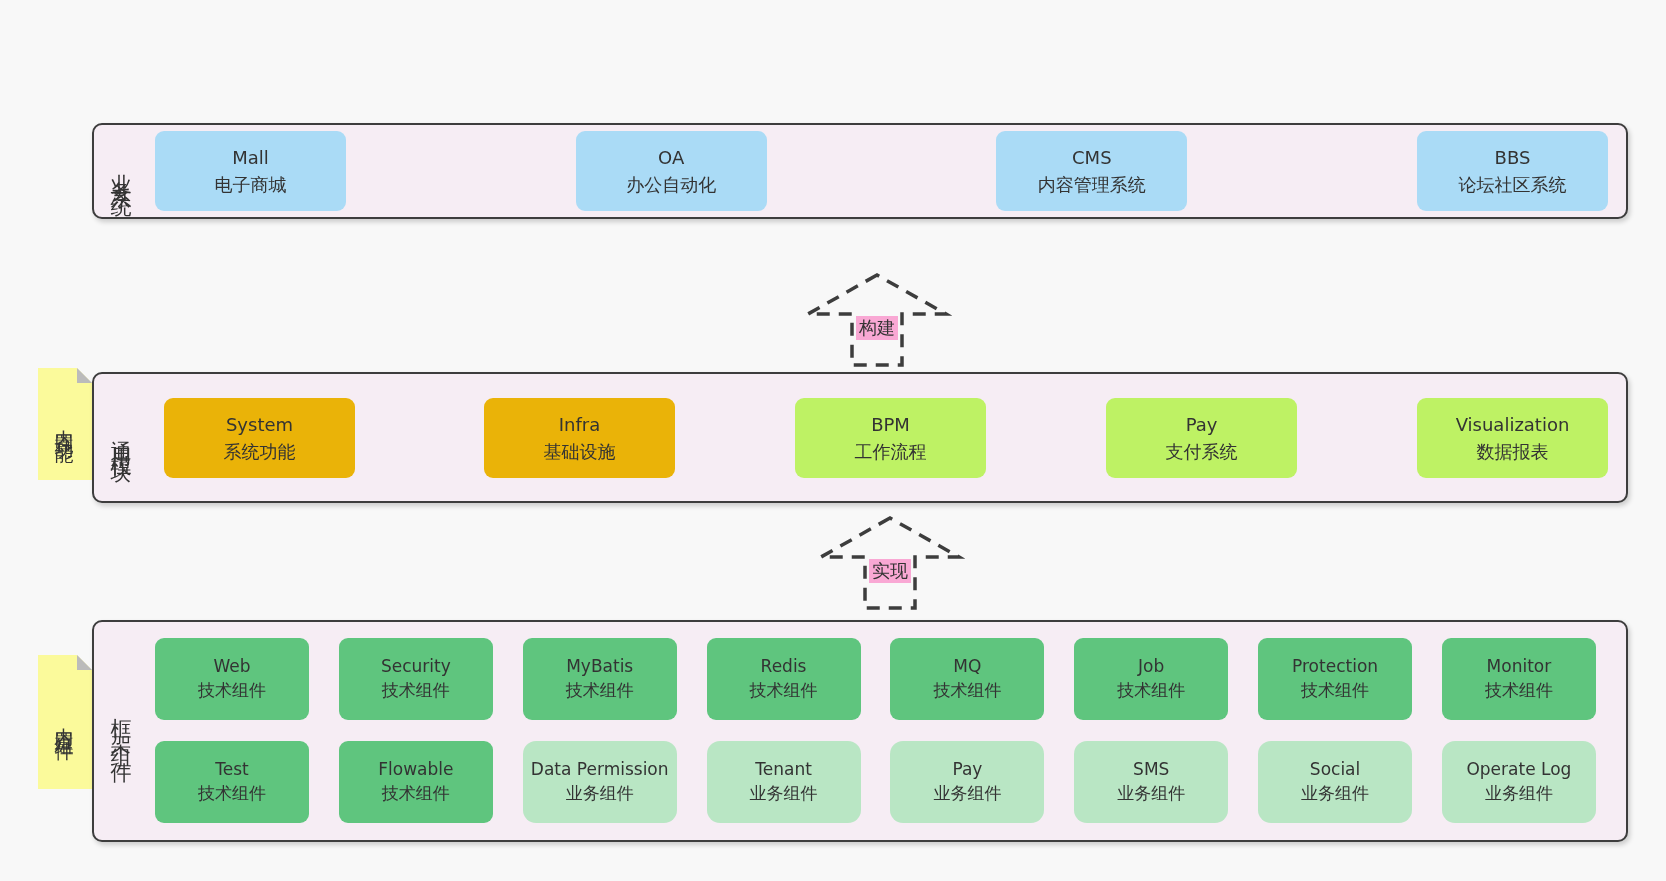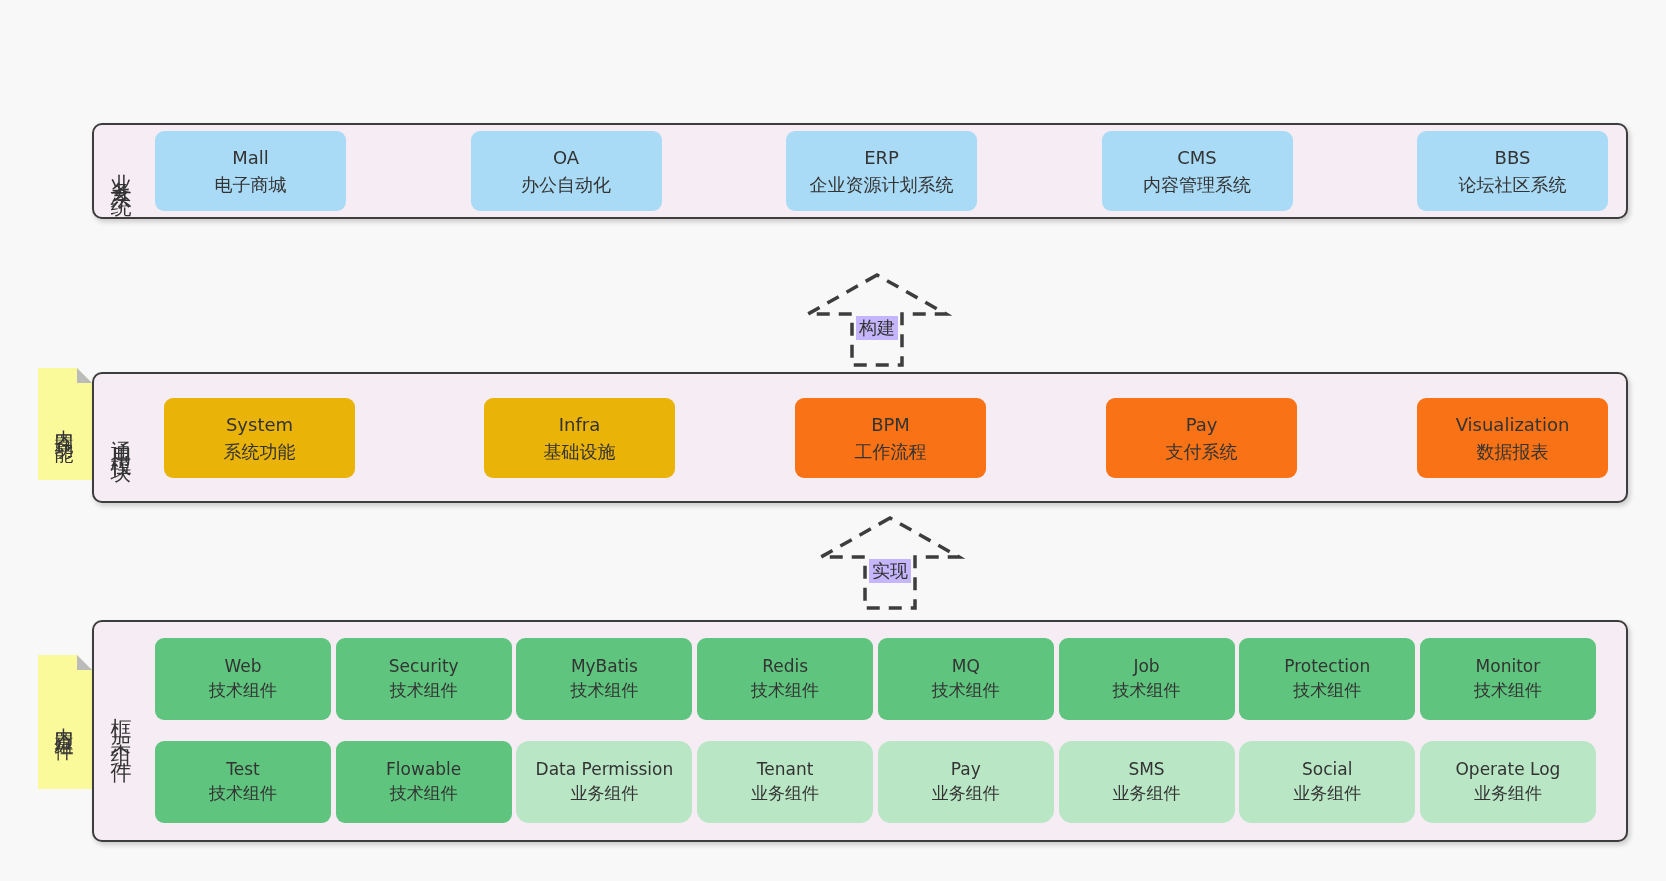--- a/index.html
+++ b/index.html
@@ -41,30 +41,30 @@
     display:flex;align-items:center;justify-content:space-between;
   }
   .box{
     box-sizing:border-box;
     display:flex;flex-direction:column;align-items:center;justify-content:center;
     border-radius:9px;text-align:center;
     width:191px;height:80px;font-size:18px;line-height:1.5;
   }
   .box.blue{background:#aadbf6;}
   .box.red{background:#eab308;margin-left:9px;}
-  .box.pink{background:#f97316;text-align:right;}
+  .box.pink{background:#bef264;text-align:right;}
   .box.green{background:#5fc57e;}
   .box.lgreen{background:#b9e6c4;border-radius:13px;}
 
   .rows{
     position:absolute;left:61px;right:30px;top:16px;bottom:17px;
     display:flex;flex-direction:column;justify-content:space-between;
   }
   .row{display:flex;justify-content:space-between;}
-  #layer-framework .box{width:176px;height:82px;font-size:17px;line-height:1.4;padding:2px;}
+  #layer-framework .box{width:154px;height:82px;font-size:17px;line-height:1.4;padding:2px;}
 
   
   .note{position:absolute;left:38px;width:54px;}
   #note-common{top:368px;height:112px;}
   #note-framework{top:655px;height:134px;}
   .note-bg{
     position:absolute;inset:0;background:#fbfa9b;
     clip-path:polygon(0 0, calc(100% - 15px) 0, 100% 15px, 100% 100%, 0 100%);
   }
   .fold{
@@ -82,43 +82,39 @@
   .arrow{position:absolute;width:150px;height:96px;}
   #arrow-build{left:802px;top:272px;}
   #arrow-impl{left:815px;top:515px;}
   .arrow svg{display:block;width:100%;height:100%;}
   .arrow path{
     fill:none;stroke:#3d3d3d;stroke-width:3.5;
     stroke-dasharray:13 9;
   }
   .arrow-label{
     position:absolute;left:50%;top:44px;transform:translateX(-50%);
-    font-size:18px;color:#333;background:#c4b5fd;
+    font-size:18px;color:#333;background:#f9a8d4;
     padding:0 3px;white-space:nowrap;
   }
 </style>
 </head>
 <body>
 
 <div class="canvas">
 
   <section class="layer" id="layer-business">
     <div class="v-label">业务系统</div>
     <div class="boxes">
       <div class="box blue">
         <span class="en">Mall</span>
         <span class="zh">电子商城</span>
       </div>
       <div class="box blue">
         <span class="en">OA</span>
         <span class="zh">办公自动化</span>
-      </div>
-      <div class="box blue">
-        <span class="en">ERP</span>
-        <span class="zh">企业资源计划系统</span>
       </div>
       <div class="box blue">
         <span class="en">CMS</span>
         <span class="zh">内容管理系统</span>
       </div>
       <div class="box blue">
         <span class="en">BBS</span>
         <span class="zh">论坛社区系统</span>
       </div>
     </div>

